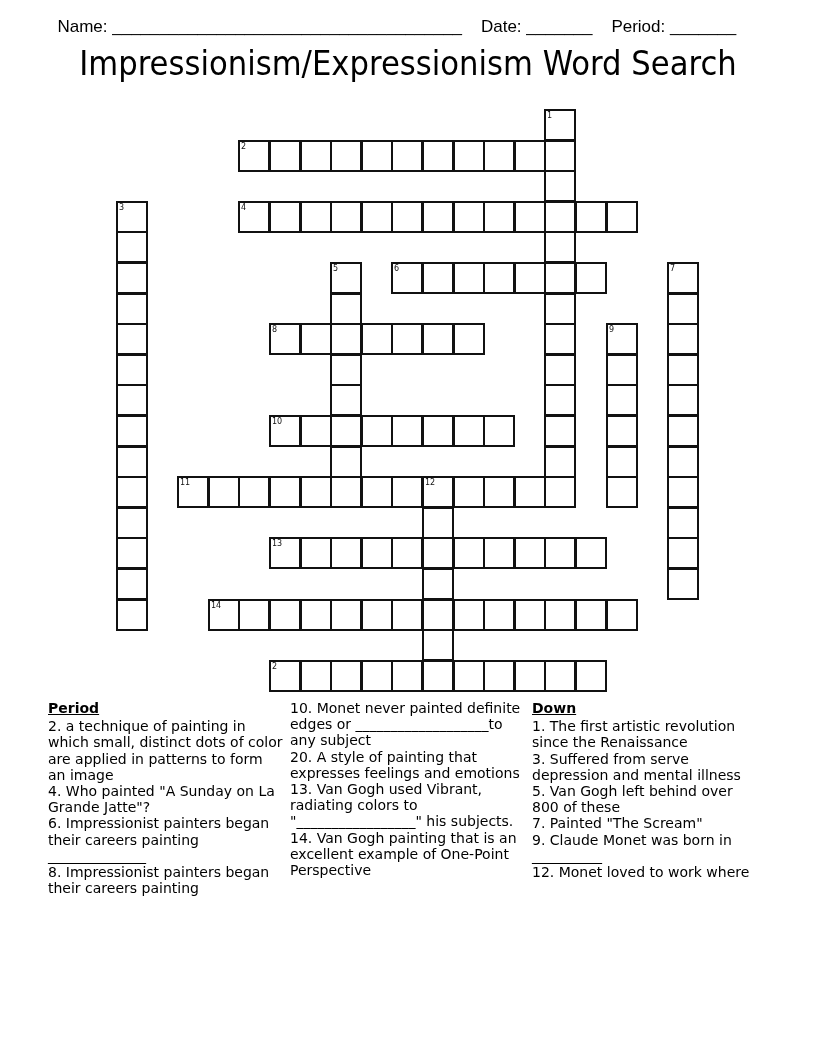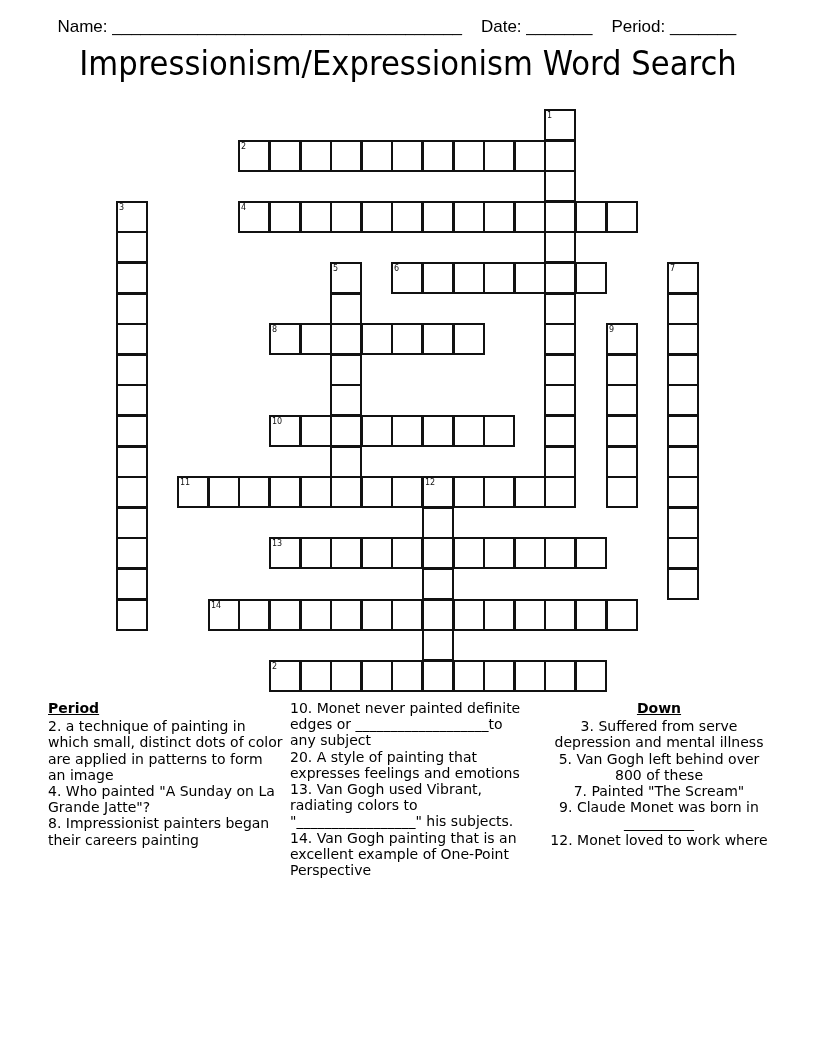--- a/index.html
+++ b/index.html
@@ -23,21 +23,21 @@
       font-family: "DejaVu Sans", sans-serif; font-size: 8px; line-height: 9px; color: #111;
     }
     .clues-col {
       position: absolute; top: 700px;
       font-family: "DejaVu Sans", sans-serif; font-size: 14px; line-height: 16.2px;
     }
     .clues-col .heading { font-weight: bold; text-decoration: underline; margin-bottom: 2px; }
     .clue b { font-weight: normal; }
     #across { left: 48px; width: 235px; }
     #across2 { left: 290px; width: 240px; }
-    #down { left: 544px; width: 230px; text-align: center; }
+    #down { left: 532px; width: 230px; }
   </style>
 </head>
 <body>
 
 <div class="header-line">
   <span>Name: _____________________________________    Date: _______    Period: _______</span>
 </div>
 
 <div class="title">Impressionism/Expressionism Word Search</div>
 
@@ -214,30 +214,32 @@
     <div class="cell" style="left: 483px; top: 660px;"></div>
     <div class="cell" style="left: 514px; top: 660px;"></div>
     <div class="cell" style="left: 544px; top: 660px;"></div>
     <div class="cell" style="left: 575px; top: 660px;"></div>
   </div>
 
 <div class="clues-col" id="across">
   <div class="heading">Period</div>
   <div class="clue"><b>2.</b><span> a technique of painting in which small, distinct dots of color are applied in patterns to form an image</span></div>
   <div class="clue"><b>4.</b><span> Who painted "A Sunday on La Grande Jatte"?</span></div>
+  <div class="clue"><b>6.</b><span> Impressionist painters began their careers painting ______________</span></div>
   <div class="clue"><b>8.</b><span> Impressionist painters began their careers painting</span></div>
 </div>
 
 <div class="clues-col" id="across2">
   <div class="clue"><b>10.</b><span> Monet never painted definite edges or ___________________to any subject</span></div>
   <div class="clue"><b>20.</b><span> A style of painting that expresses feelings and emotions</span></div>
   <div class="clue"><b>13.</b><span> Van Gogh used Vibrant, radiating colors to "_________________" his subjects.</span></div>
   <div class="clue"><b>14.</b><span> Van Gogh painting that is an excellent example of One-Point Perspective</span></div>
 </div>
 
 <div class="clues-col" id="down">
   <div class="heading">Down</div>
+  <div class="clue"><b>1.</b><span> The first artistic revolution since the Renaissance</span></div>
   <div class="clue"><b>3.</b><span> Suffered from serve depression and mental illness</span></div>
   <div class="clue"><b>5.</b><span> Van Gogh left behind over 800 of these</span></div>
   <div class="clue"><b>7.</b><span> Painted "The Scream"</span></div>
   <div class="clue"><b>9.</b><span> Claude Monet was born in __________</span></div>
   <div class="clue"><b>12.</b><span> Monet loved to work where</span></div>
 </div>
 
 </body></html>

